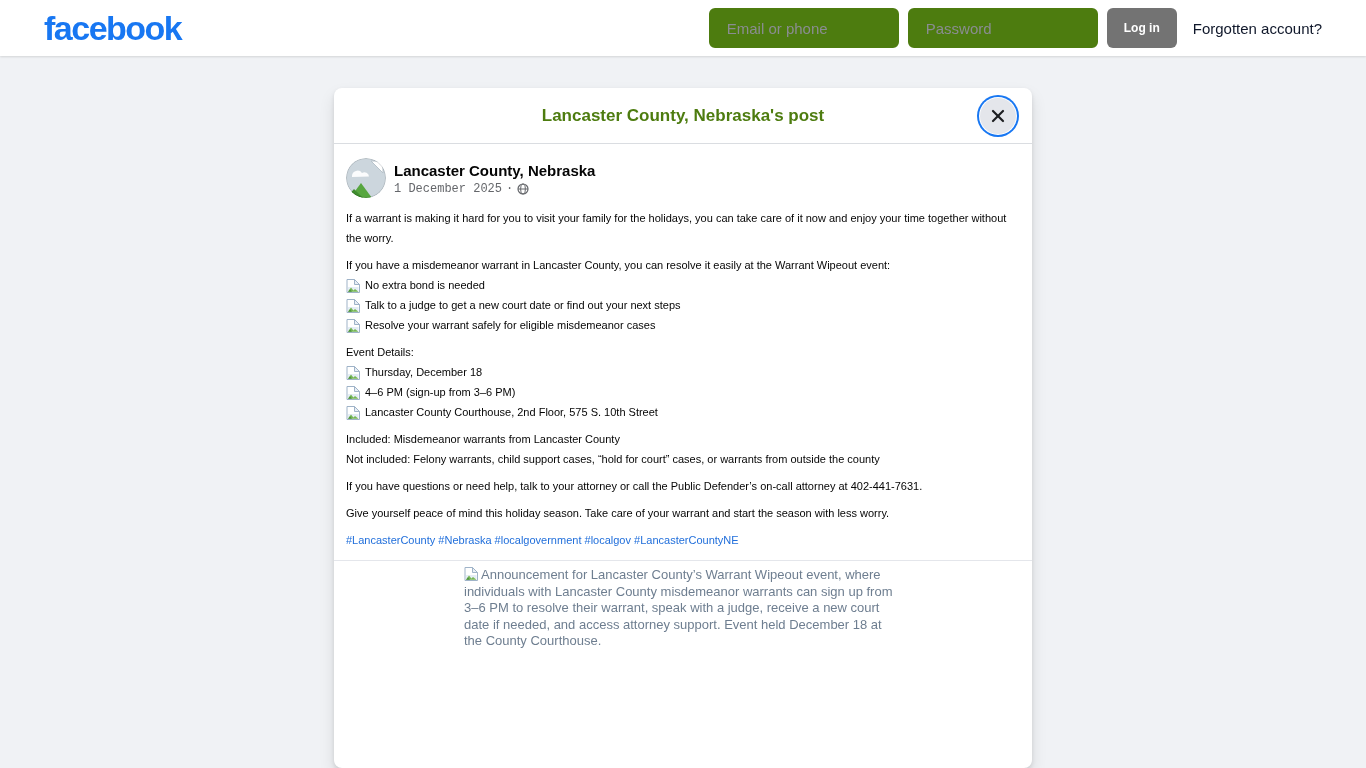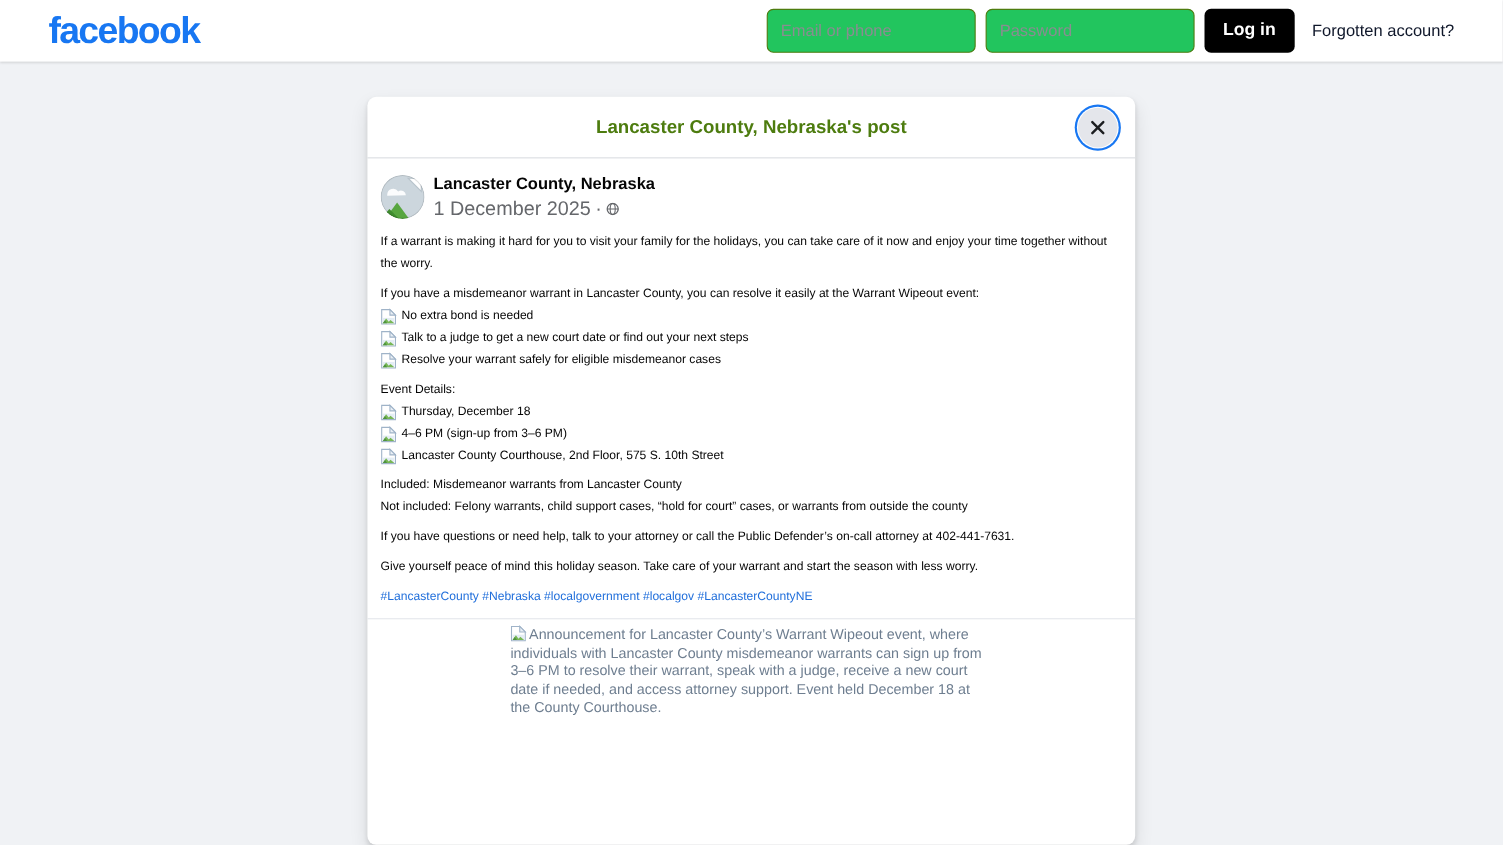--- a/index.html
+++ b/index.html
@@ -18,28 +18,28 @@
     display:flex; align-items:center; justify-content:space-between;
     padding:0 44px;
     box-shadow:0 1px 2px rgba(0,0,0,.12);
   }
   .logo {
     color:#1877f2; font-size:34px; font-weight:bold;
     letter-spacing:-1.5px; line-height:56px; user-select:none;
   }
   .auth { display:flex; align-items:center; gap:9px; }
   .auth input {
-    width:190px; height:40px; border:1px solid #4d7c0f; border-radius:6px;
+    width:190px; height:40px; border:6px solid #4d7c0f; border-radius:6px;
     padding:0 12px; font-size:15px; font-family:inherit; color:#1c1e21;
-    outline:none; background:#22c55e;
+    outline:none; background:#4d7c0f;
   }
   .auth input::placeholder { color:#8a8d91; }
   .login-btn {
     height:40px; padding:0 17px; margin-left:0;
-    background:#000000; color:#fff; font-weight:bold; font-size:16px;
+    background:#737373; color:#fff; font-weight:bold; font-size:12px;
     font-family:inherit; border:none; border-radius:6px; cursor:pointer;
   }
   .forgot {
     color:#0f172a; font-size:15px; font-weight:500;
     text-decoration:none; margin-left:7px; white-space:nowrap;
   }
 
   
   .dialog {
     position:absolute; left:334px; top:88px; width:698px; min-height:680px;
@@ -58,21 +58,21 @@
     display:flex; align-items:center; justify-content:center;
     box-shadow:0 0 0 1px #fff, 0 0 0 3px #1877f2; 
     padding:0;
   }
 
   
   .post { padding:14px 16px 0 12px; }
   .post-head { display:flex; align-items:center; gap:8px; margin-bottom:10px; }
   .avatar { width:40px; height:40px; border-radius:50%; flex:0 0 40px; cursor:pointer; }
   .author { font-size:15px; font-weight:bold; color:#050505; line-height:19px; text-decoration:none; display:block; }
-  .date-row { font-size:18px; color:#65676b; display:flex; align-items:center; gap:4px; margin-top:2px; }
+  .date-row { font-size:12px; color:#65676b; display:flex; align-items:center; gap:4px; margin-top:2px;font-family:Liberation Mono, monospace; }
   .dot-sep { color:#65676b; }
 
   .body-text { font-size:11px; line-height:20px; color:#050505; }
   .block { margin:0 0 7px 0; }
   .block p { margin:0; }
   .icon-line { display:flex; align-items:center; gap:4px; }
   .icon-line .bimg { flex:0 0 auto; position:relative; top:1px; }
 
   .hashtags { margin:0 0 10px 0; }
   .hashtags a { color:#216fdb; text-decoration:none; }

